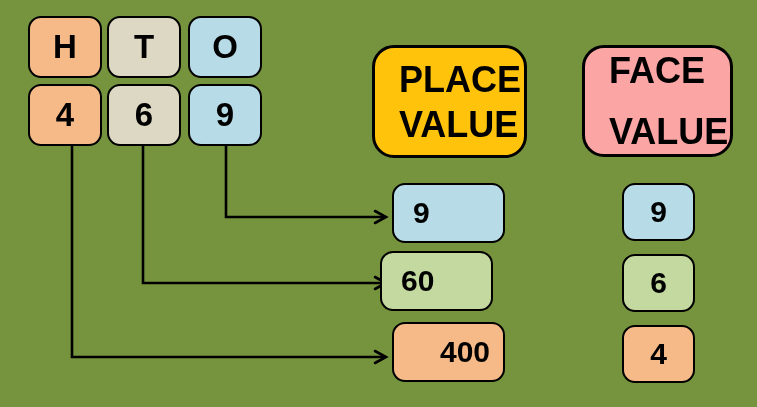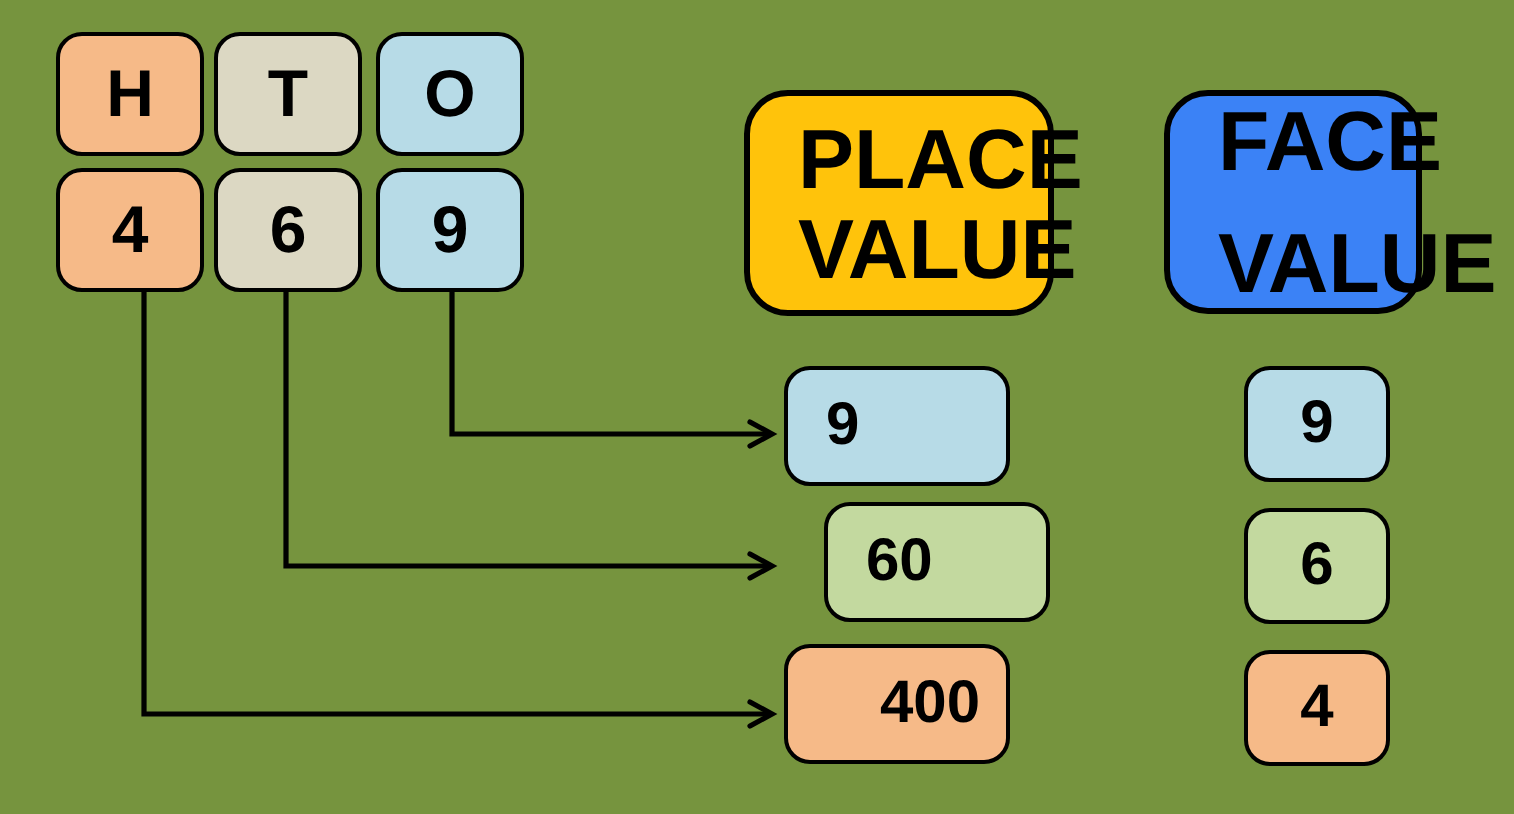--- a/index.html
+++ b/index.html
@@ -22,21 +22,21 @@
     justify-content: center;
   }
   .cell { width: 74px; height: 62px; font-size: 33px; }
   .big-header {
     border-width: 3.5px;
     border-radius: 22px;
     flex-direction: column;
     align-items: flex-start;
     justify-content: center;
     padding-left: 24px;
-    font-size: 42px;
+    font-size: 36px;
     line-height: 45px;
   }
   .pv-item {
     width: 113px; height: 60px;
     justify-content: flex-start;
     padding-left: 19px;
     font-size: 30px;
   }
   .fv-item { width: 73px; height: 58px; font-size: 30px; }
   .arrows { position: absolute; left: 0; top: 0; }
@@ -75,29 +75,29 @@
     <polyline points="226,144 226,217 386,217" fill="none" stroke="#000" stroke-width="2.6" marker-end="url(#arrowhead)"></polyline>
     <polyline points="143,144 143,283 386,283" fill="none" stroke="#000" stroke-width="2.6" marker-end="url(#arrowhead)"></polyline>
     <polyline points="72,144 72,357 386,357" fill="none" stroke="#000" stroke-width="2.6" marker-end="url(#arrowhead)"></polyline>
   </svg>
 
   <div class="box big-header" style="left: 372px; top: 45px; width: 155px; height: 113px; background-color: rgb(255, 195, 11);">
     <span>PLACE</span>
     <span>VALUE</span>
   </div>
 
-  <div class="box big-header" style="left: 582px; top: 45px; width: 129px; height: 112px; background-color: #3b82f6; gap: 16px;">
+  <div class="box big-header" style="left: 582px; top: 45px; width: 151px; height: 112px; background-color: #fca5a5; gap: 16px;">
     <span>FACE</span>
     <span>VALUE</span>
   </div>
 
   <div class="box pv-item" style="left: 392px; top: 183px; background-color: rgb(183, 219, 231);">
       <span>9</span>
     </div>
-  <div class="box pv-item" style="left: 412px; top: 251px; background-color: rgb(195, 217, 159);">
+  <div class="box pv-item" style="left: 380px; top: 251px; background-color: rgb(195, 217, 159);">
       <span>60</span>
     </div>
   <div class="box pv-item" style="left: 392px; top: 322px; background-color: rgb(246, 186, 136); padding-left: 46px;">
       <span>400</span>
     </div>
 
   <div class="box fv-item" style="left: 622px; top: 183px; background-color: rgb(183, 219, 231);">
       <span>9</span>
     </div>
   <div class="box fv-item" style="left: 622px; top: 254px; background-color: rgb(195, 217, 159);">

